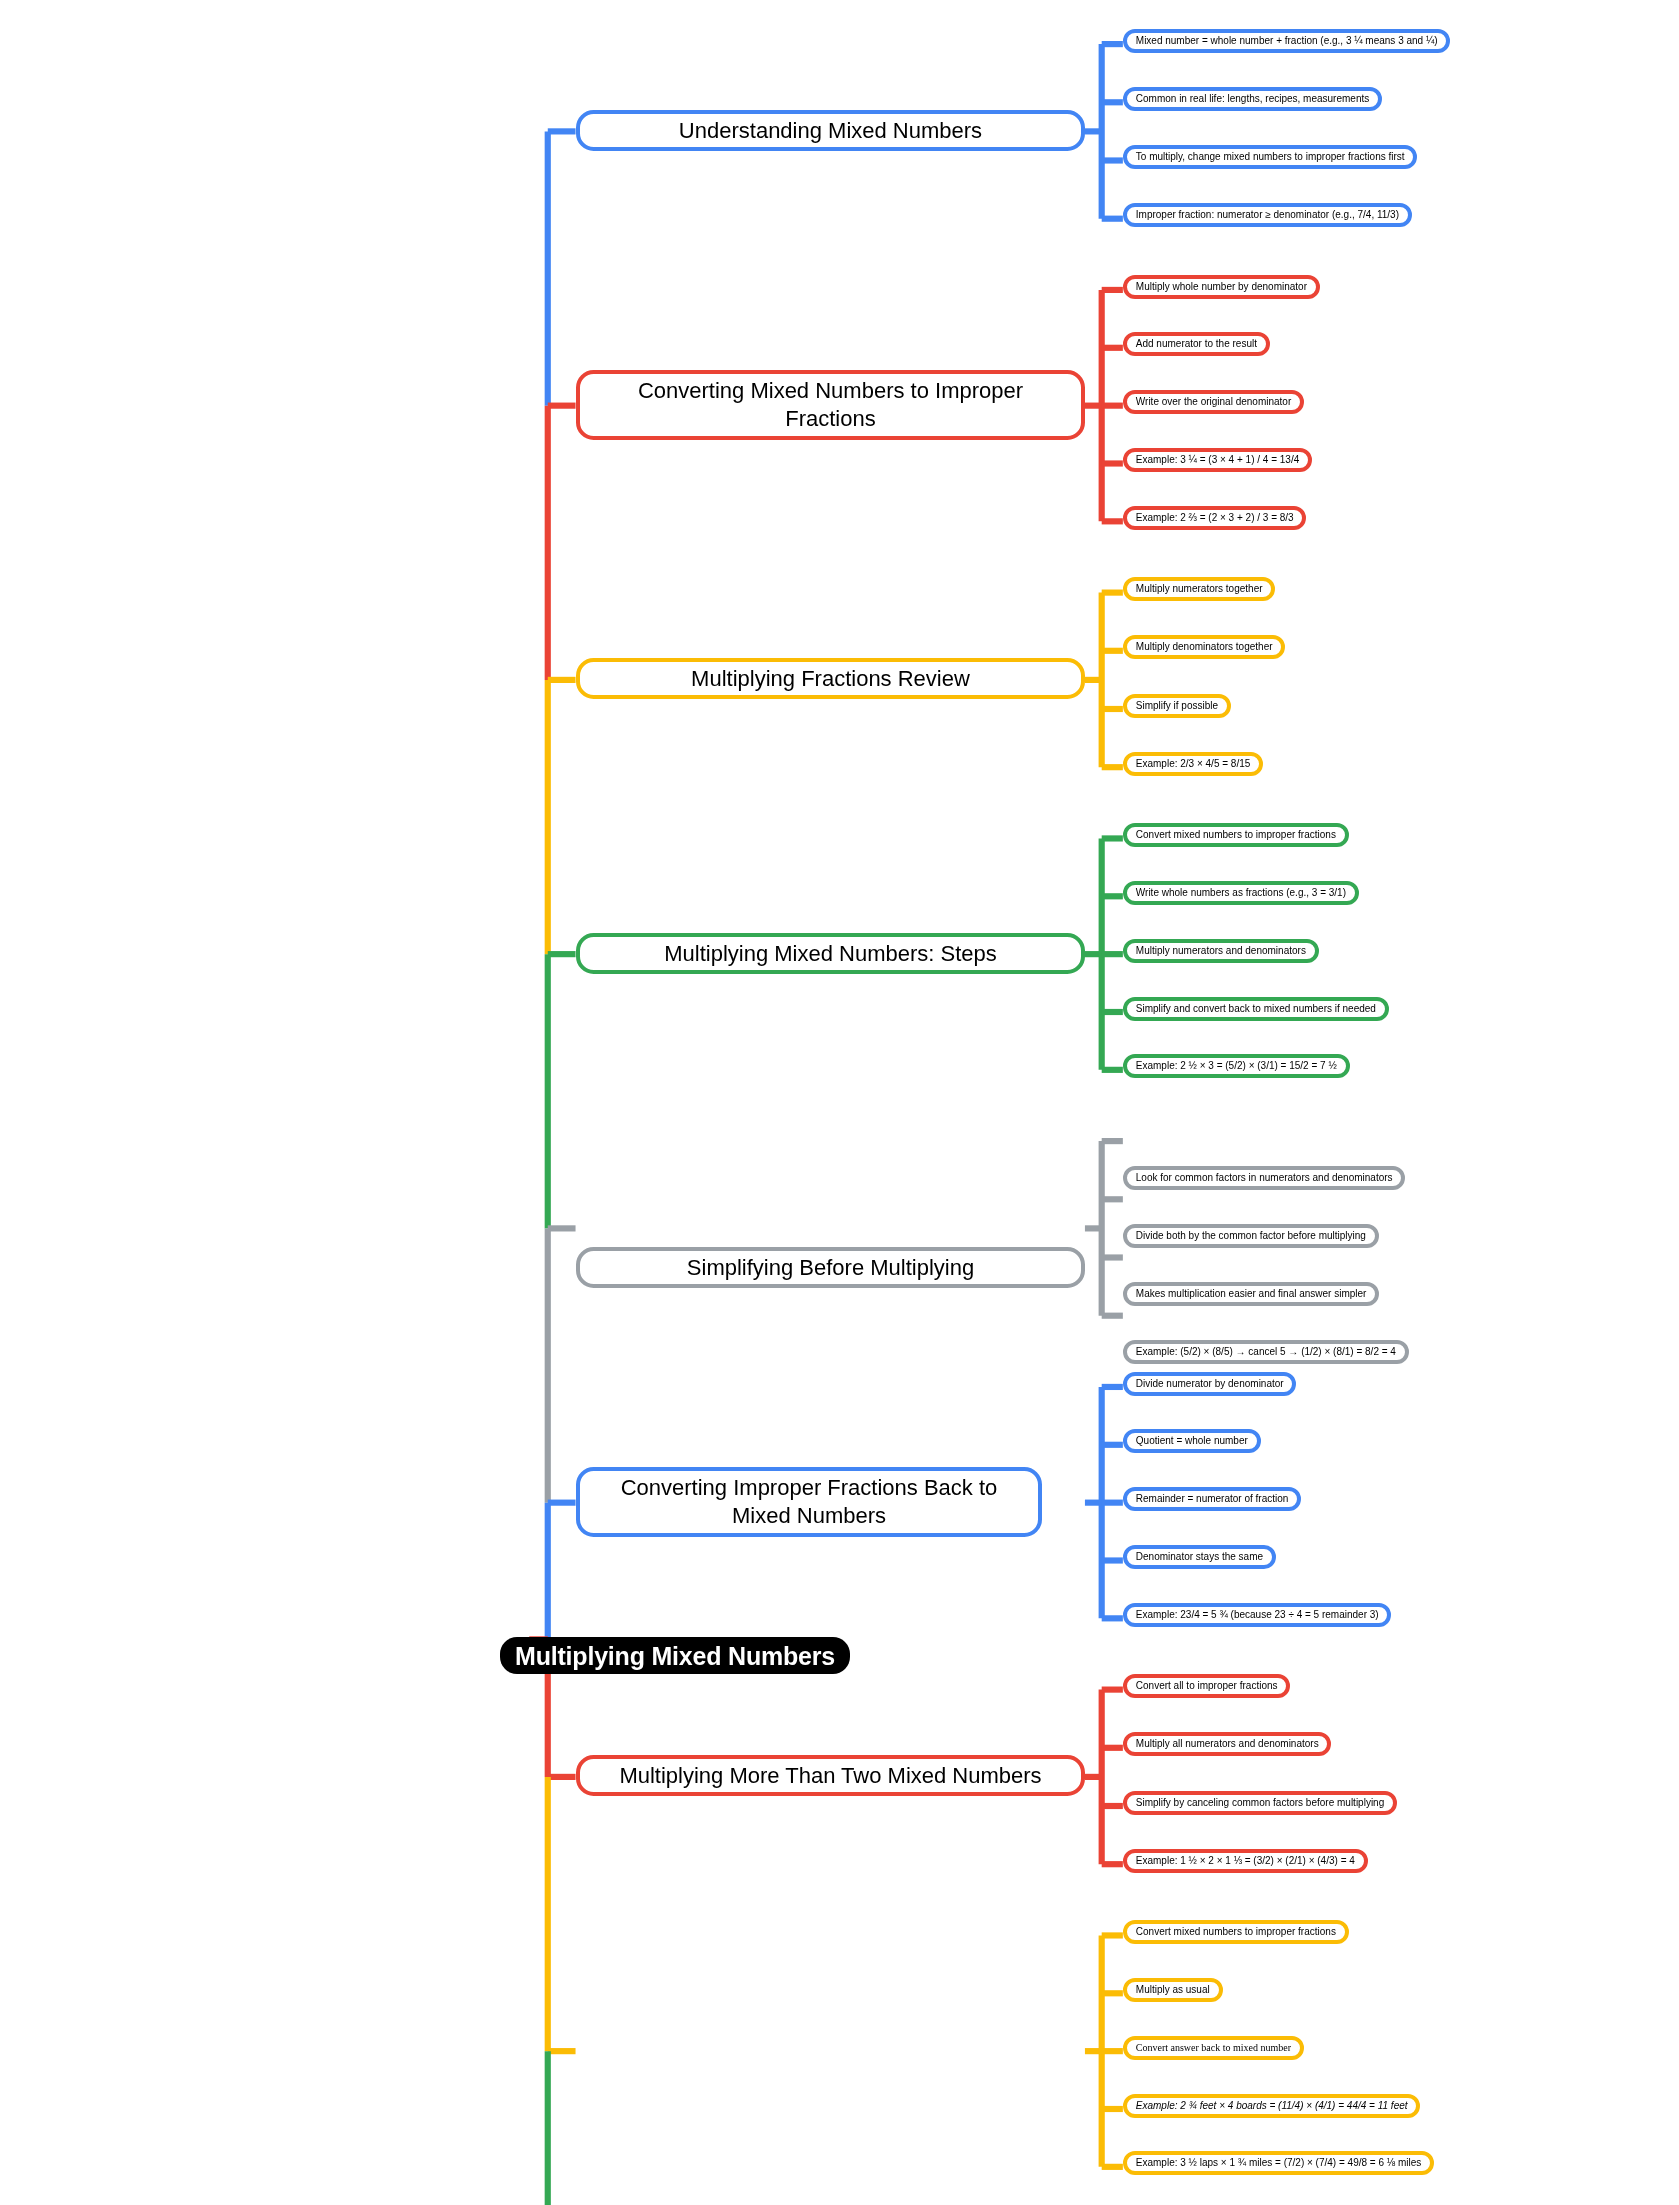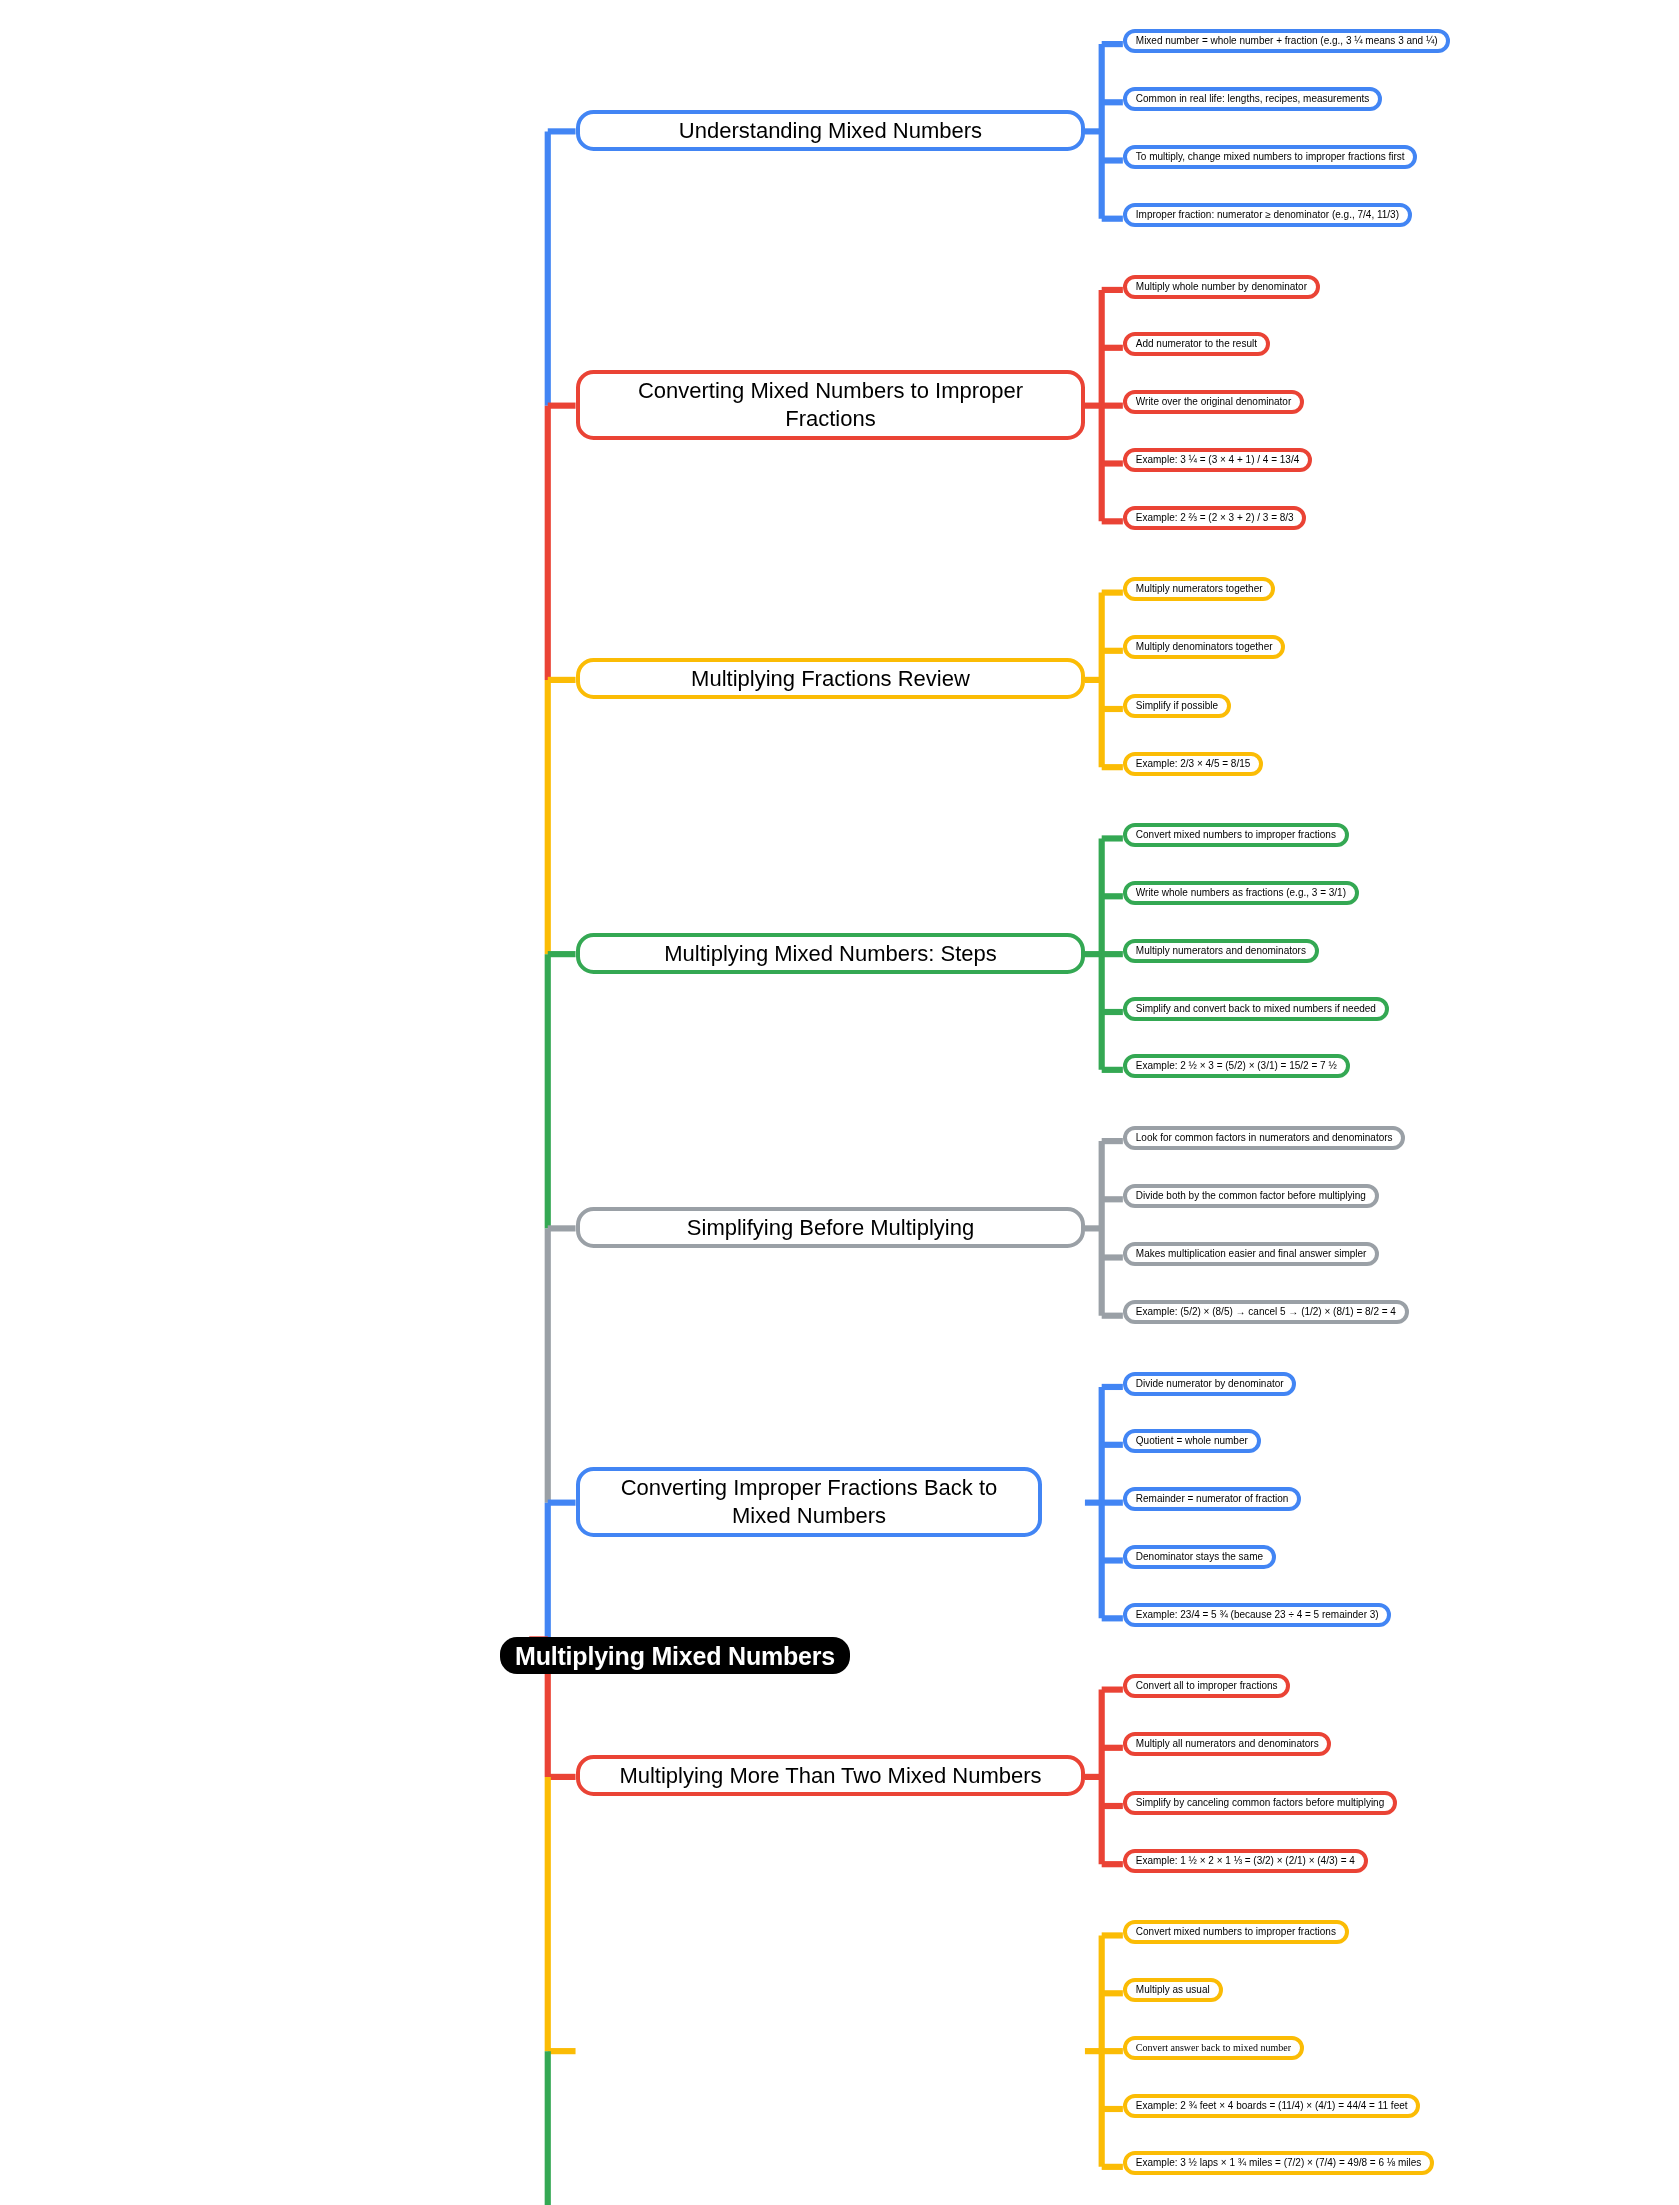--- a/index.html
+++ b/index.html
@@ -66,21 +66,21 @@
     border-width: 4px;
     border-radius: 13.2px;
     font-size: 10px;
     padding: 1.8px 8.8px;
   }
 
   .c-blue   { border-color: #4285F4; }
   .c-red    { border-color: #EA4335; }
   .c-orange { border-color: #FBBC05; }
   .c-green  { border-color: #34A853; }
-  .c-gray   { border-color: #9AA0A6; }
+  .c-gray   { border-color: #9AA0A6; margin-top: 40px; }
 </style>
 </head>
 <body>
 
 <div id="canvas">
 
   <svg id="wires" viewBox="0 0 3807 7455" preserveAspectRatio="none">
       <path d="M2460 297.9090909090909 H2498" stroke="#4285F4" stroke-width="14" fill="none"></path>
       <path d="M2498 99.97727272727272 V495.84090909090907" stroke="#4285F4" stroke-width="14" fill="none"></path>
       <path d="M2498 99.97727272727272 H2546" stroke="#4285F4" stroke-width="14" fill="none"></path>
@@ -215,16 +215,16 @@
     <div class="node leaf c-blue" style="max-width: 520px; visibility: visible; left: 1123px; top: 1603px;">Example: 23/4 = 5 ¾ (because 23 ÷ 4 = 5 remainder 3)</div>
     <div class="node branch c-blue" style="max-width: 509px; visibility: visible; width: 466px; left: 576px; top: 1467px;">Converting Improper Fractions Back to Mixed Numbers</div>
     <div class="node leaf c-red" style="max-width: 520px; visibility: visible; left: 1123px; top: 1674px;">Convert all to improper fractions</div>
     <div class="node leaf c-red" style="max-width: 520px; visibility: visible; left: 1123px; top: 1732px;">Multiply all numerators and denominators</div>
     <div class="node leaf c-red" style="max-width: 520px; visibility: visible; left: 1123px; top: 1791px;">Simplify by canceling common factors before multiplying</div>
     <div class="node leaf c-red" style="max-width: 520px; visibility: visible; left: 1123px; top: 1849px;">Example: 1 ½ × 2 × 1 ⅓ = (3/2) × (2/1) × (4/3) = 4</div>
     <div class="node branch c-red" style="max-width: 509px; visibility: visible; width: 509px; left: 576px; top: 1755px;">Multiplying More Than Two Mixed Numbers</div>
     <div class="node leaf c-orange" style="max-width: 520px; visibility: visible; left: 1123px; top: 1920px;">Convert mixed numbers to improper fractions</div>
     <div class="node leaf c-orange" style="max-width: 520px; visibility: visible; left: 1123px; top: 1978px;">Multiply as usual</div>
     <div class="node leaf c-orange" style="max-width: 520px; visibility: visible; left: 1123px; top: 2036px; font-family: Liberation Serif, serif;">Convert answer back to mixed number</div>
-    <div class="node leaf c-orange" style="max-width: 520px; visibility: visible; left: 1123px; top: 2094px;">Example: 2 ¾ feet × 4 boards = (11/4) × (4/1) = 44/4 = 11 feet</div>
+    <div class="node leaf c-orange" style="max-width: 520px; visibility: visible; left: 1123px; top: 2094px; font-style: italic;">Example: 2 ¾ feet × 4 boards = (11/4) × (4/1) = 44/4 = 11 feet</div>
     <div class="node leaf c-orange" style="max-width: 520px; visibility: visible; left: 1123px; top: 2151px;">Example: 3 ½ laps × 1 ¾ miles = (7/2) × (7/4) = 49/8 = 6 ⅛ miles</div>
   </div>
 
 
 </body></html>

